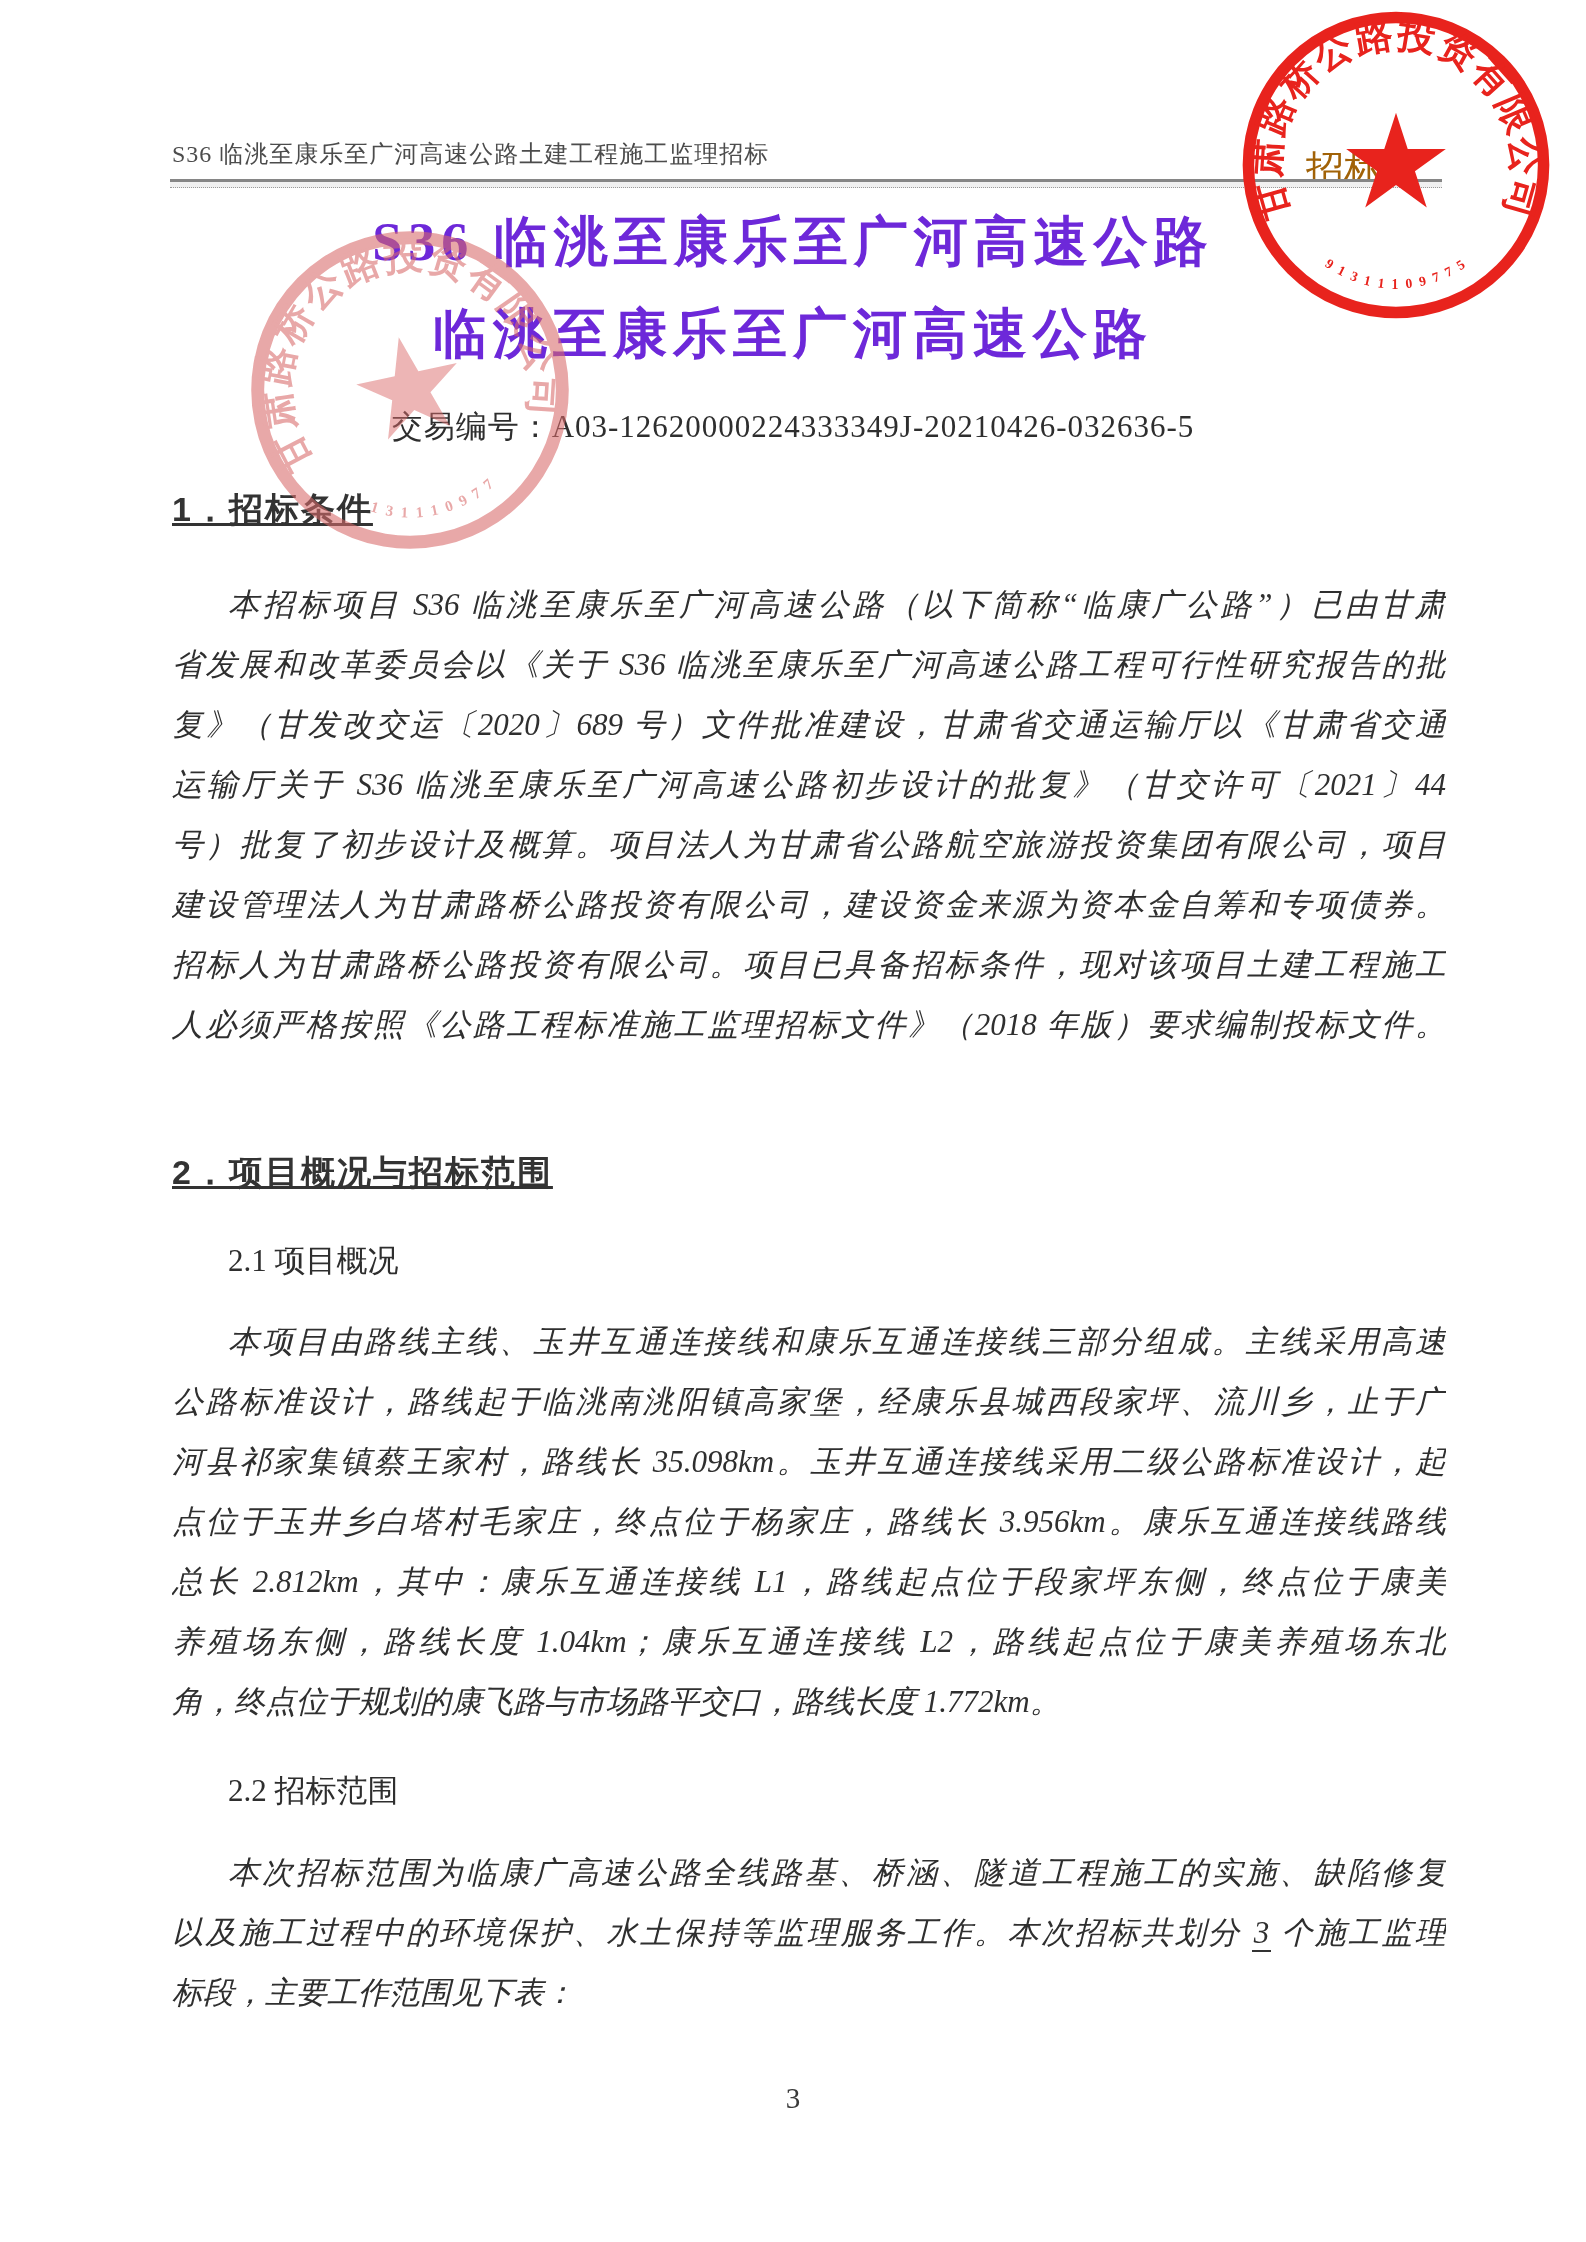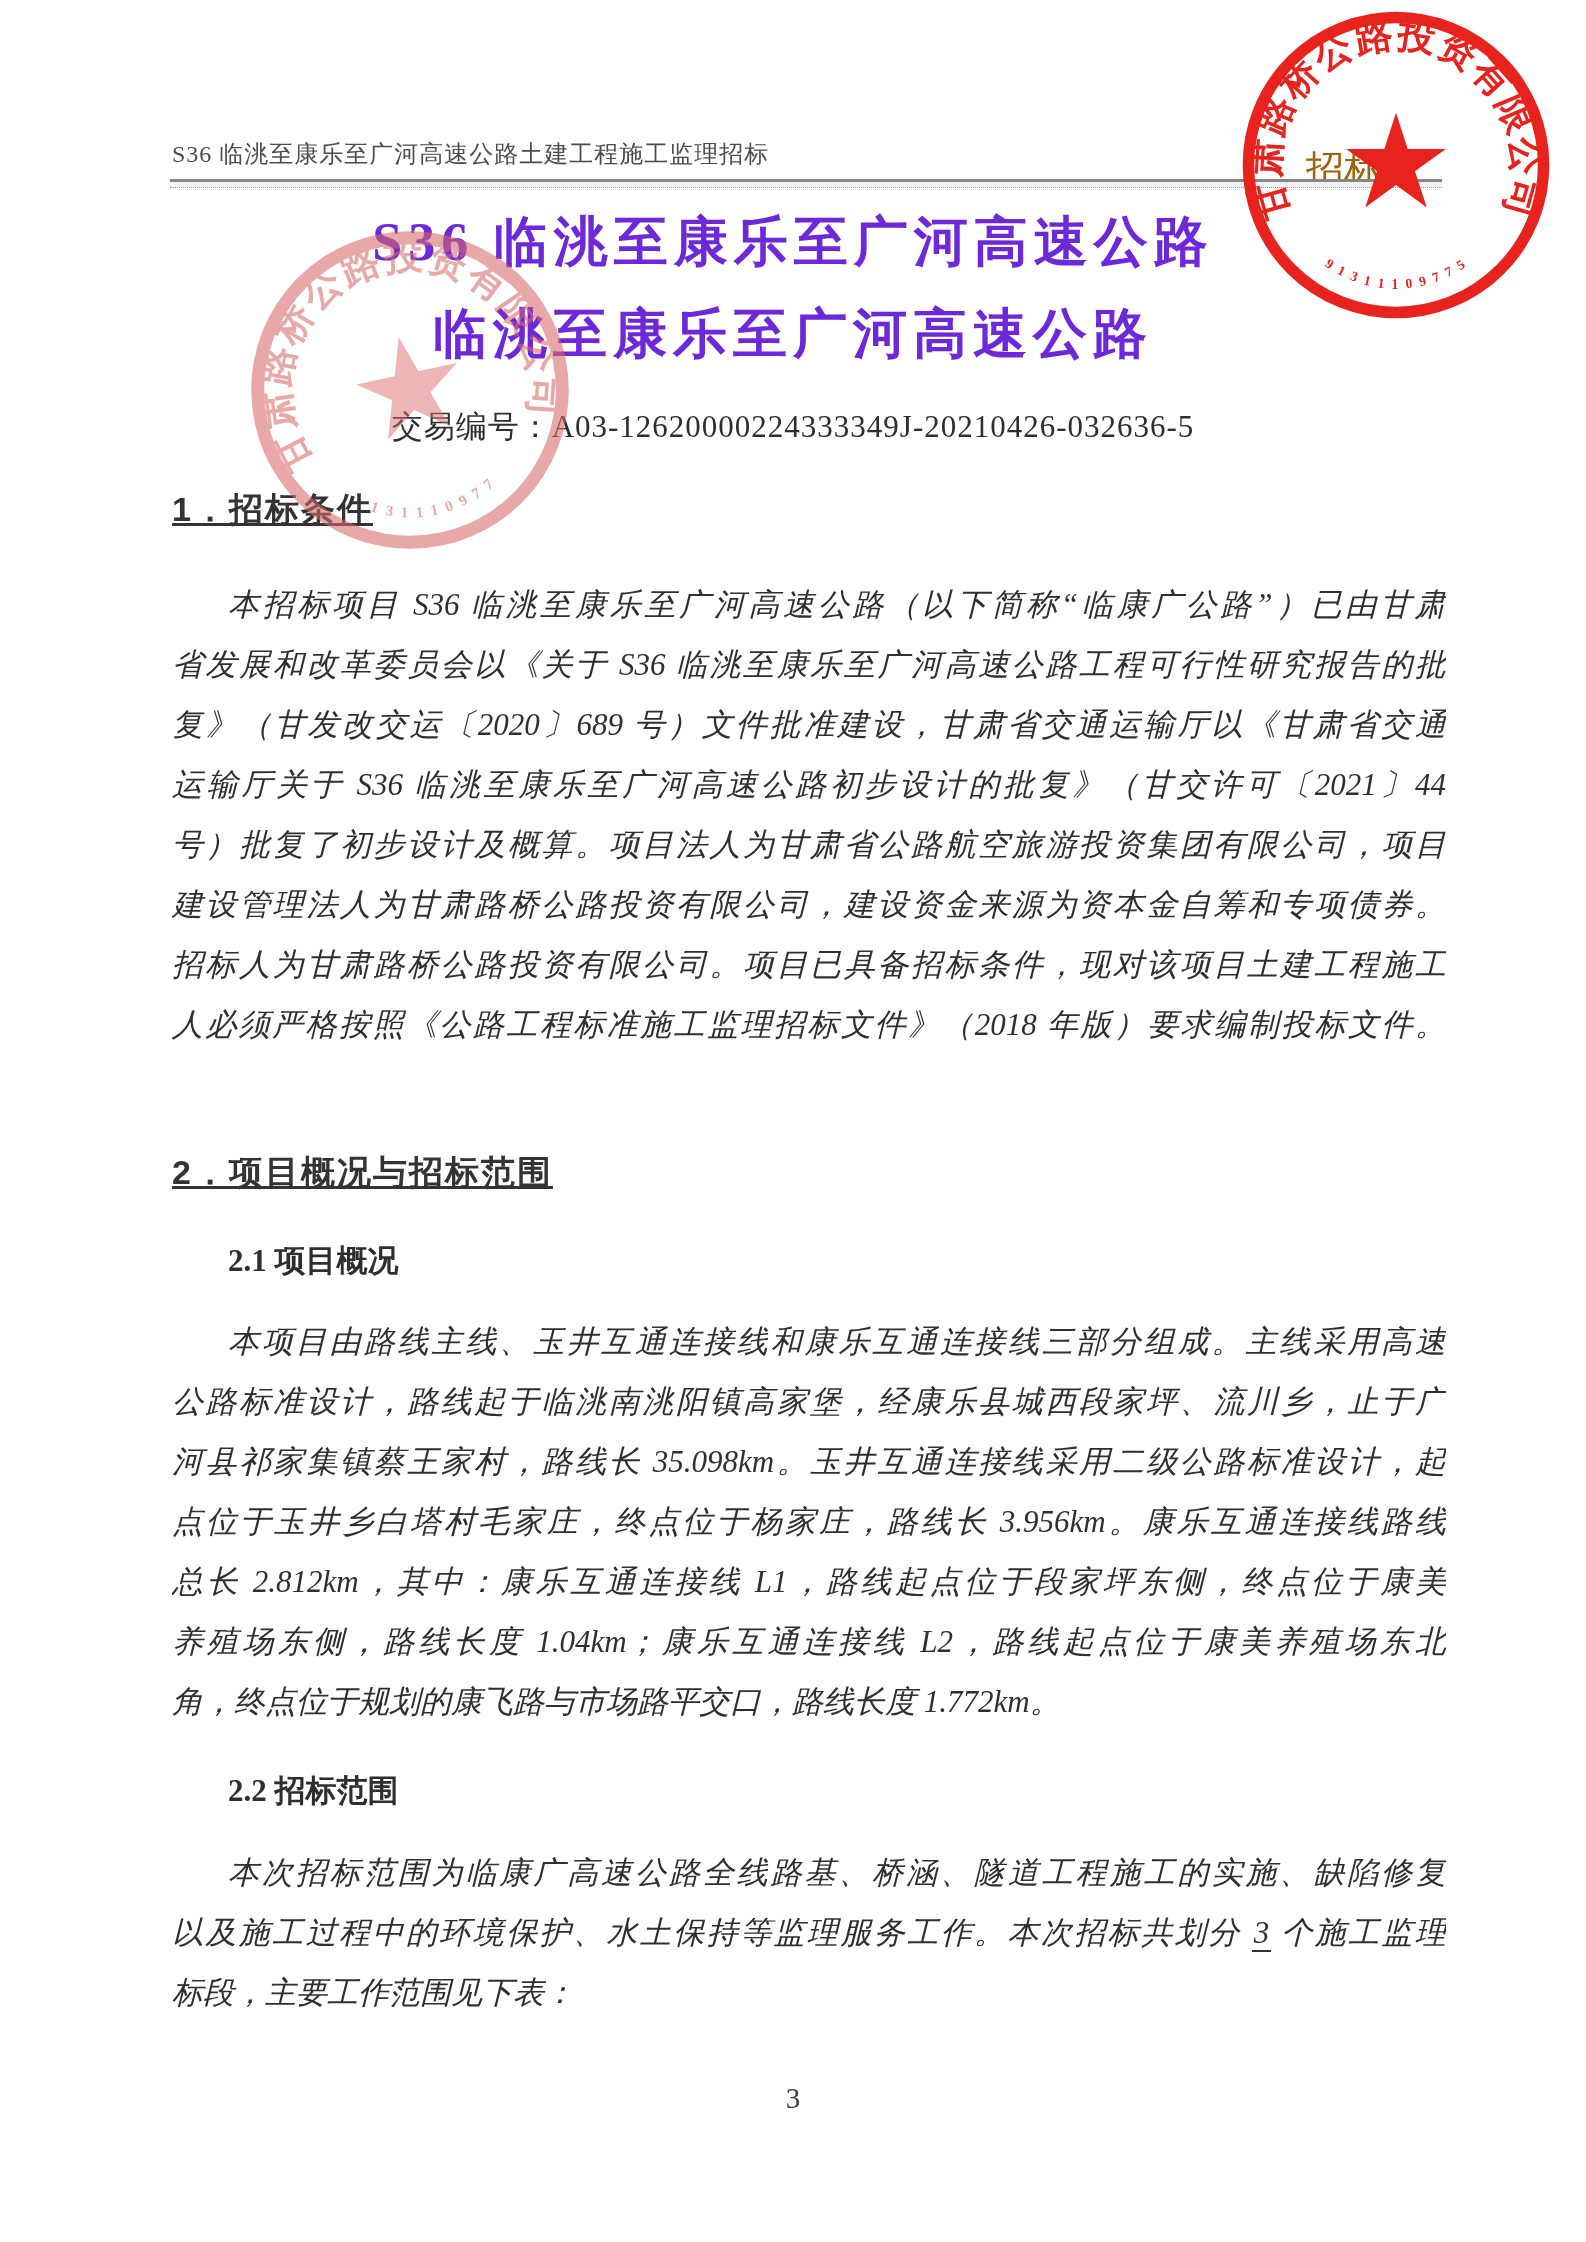--- a/index.html
+++ b/index.html
@@ -39,21 +39,21 @@
     text-align:center; font-size:31px; letter-spacing:1px; color:#2e2e2e;
   }
   
   .sec-h {
     position:absolute; left:172px;
     font-family:"Liberation Sans","DejaVu Sans",sans-serif;
     font-weight:bold; font-size:34px; color:#333333; letter-spacing:2px;text-decoration:underline;
   }
   .sub-h {
     position:absolute; left:228px;
-    font-weight:bold; font-size:31px; color:#2e2e2e;text-align:right;
+    font-weight:normal; font-size:31px; color:#2e2e2e;text-align:right;
   }
   
   .para {
     position:absolute; left:172px; width:1274px;
     font-size:31px; color:#2f2f2f;
   }
   .para .ln {
     height:60px; line-height:60px; white-space:nowrap;font-style:italic;
   }
   .para .ln.fill {

